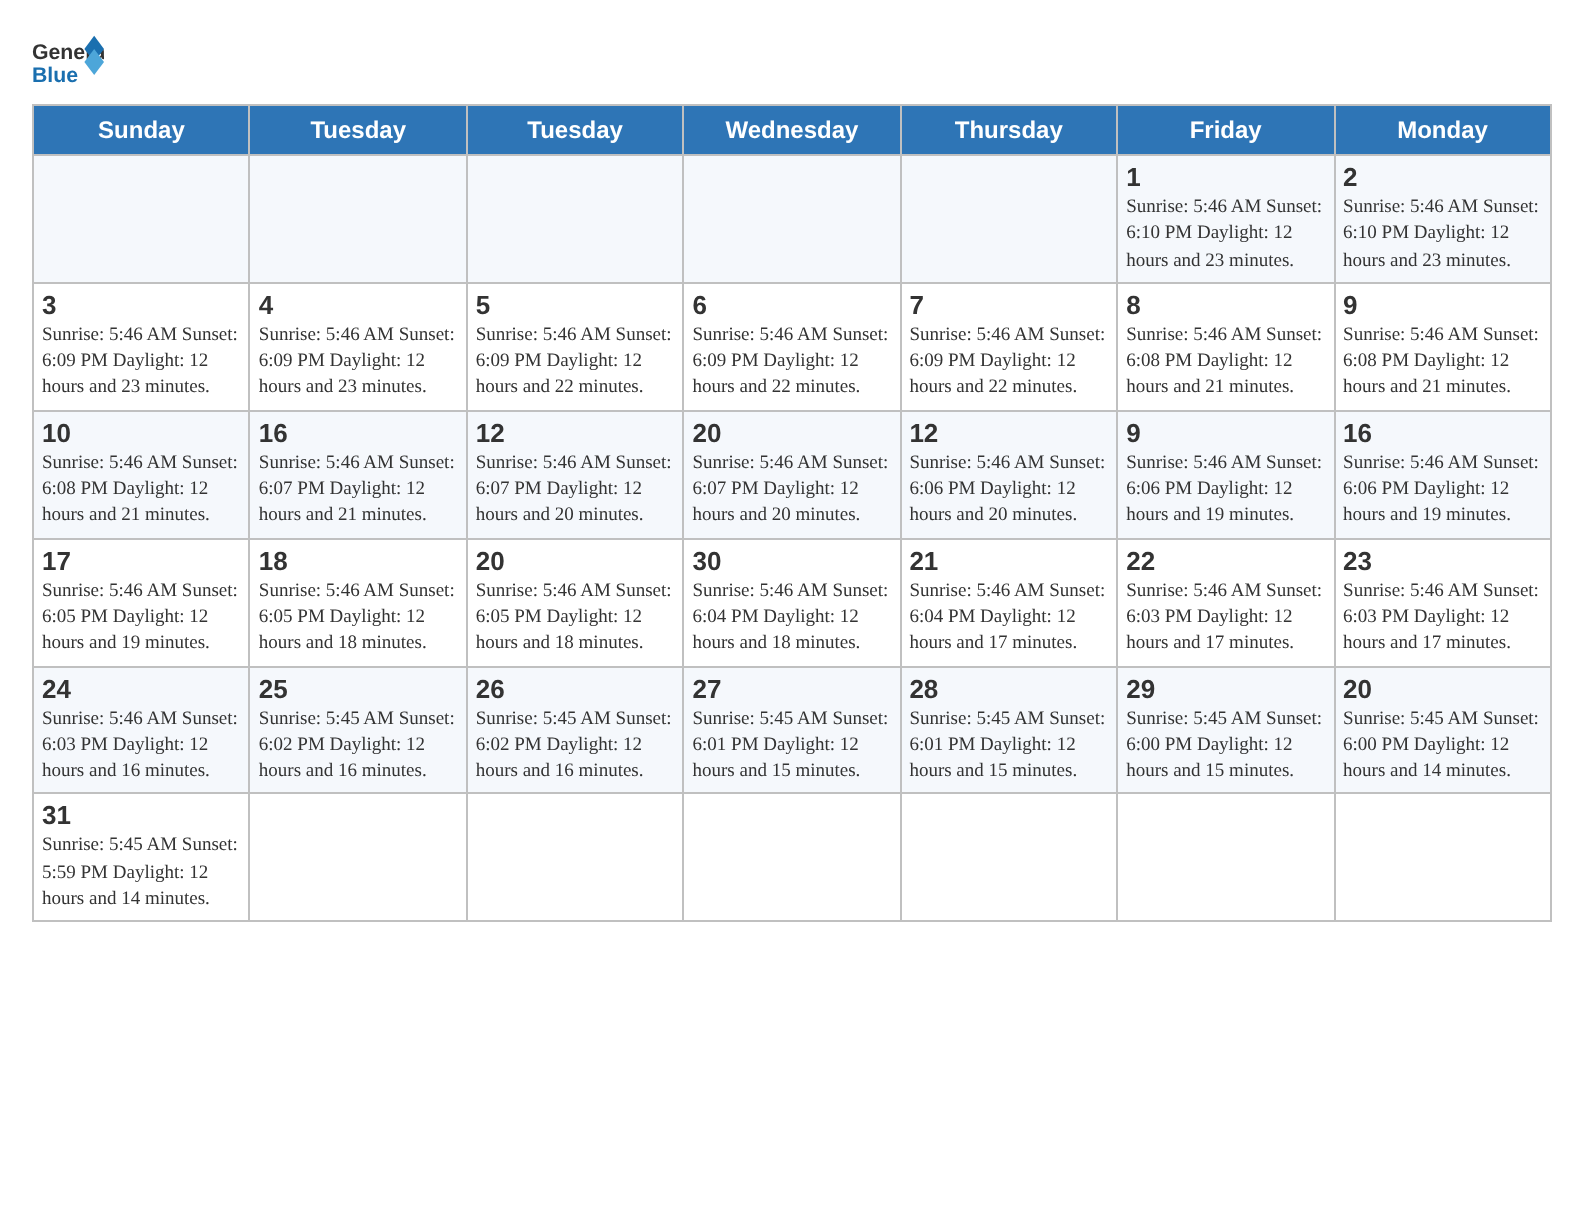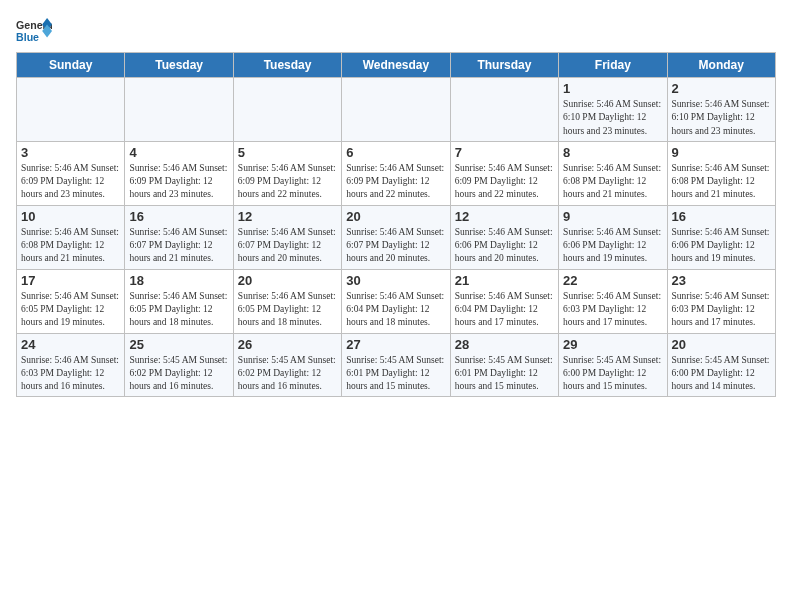--- a/index.html
+++ b/index.html
@@ -308,14 +308,28 @@
 Sunset: 6:00 PM
 Daylight: 12 hours and 15 minutes.</div>
         </td>
         <td>
           <span class="day-num">20</span>
           <div class="day-info">Sunrise: 5:45 AM
 Sunset: 6:00 PM
 Daylight: 12 hours and 14 minutes.</div>
         </td>
       </tr>
+      <tr>
+        <td>
+          <span class="day-num">31</span>
+          <div class="day-info">Sunrise: 5:45 AM
+Sunset: 5:59 PM
+Daylight: 12 hours and 14 minutes.</div>
+        </td>
+        <td class="empty-cell"></td>
+        <td class="empty-cell"></td>
+        <td class="empty-cell"></td>
+        <td class="empty-cell"></td>
+        <td class="empty-cell"></td>
+        <td class="empty-cell"></td>
+      </tr>
     </tbody>
 </table>
 
 </body></html>

